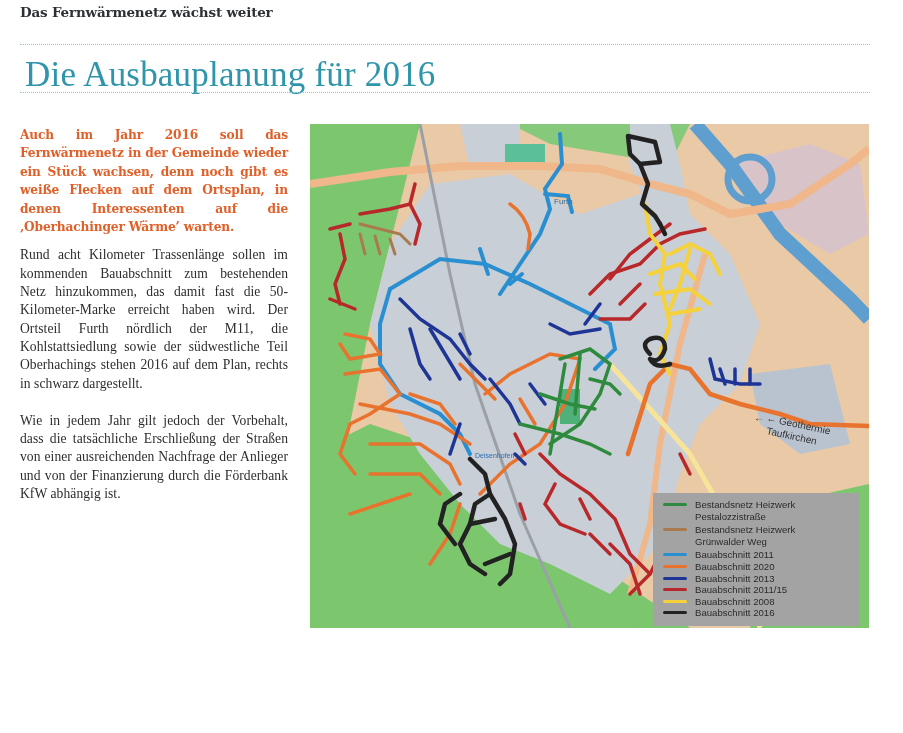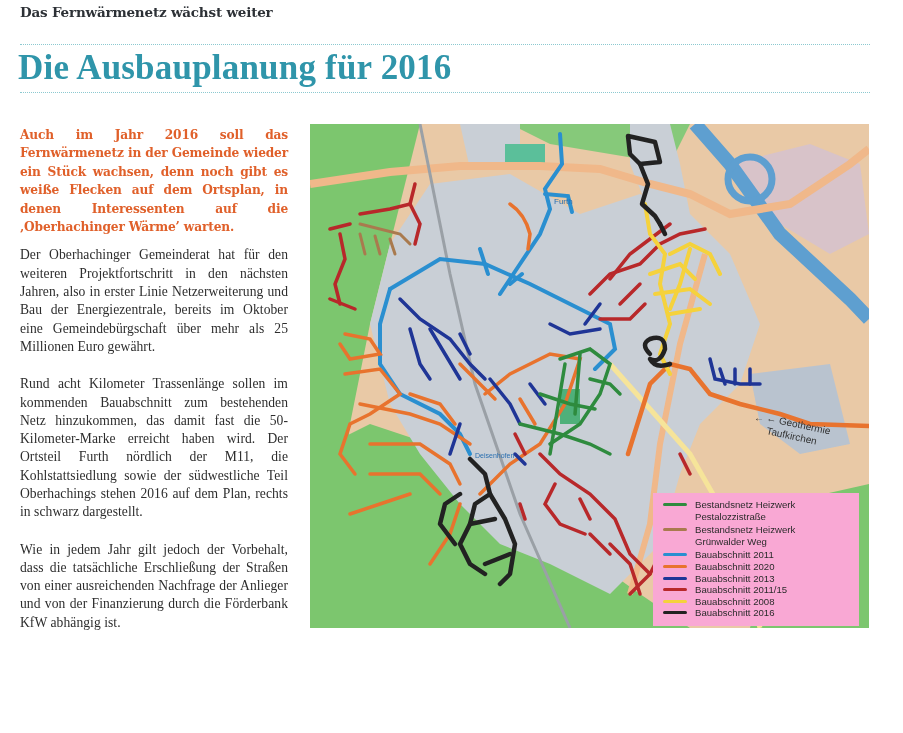--- a/index.html
+++ b/index.html
@@ -7,37 +7,36 @@
   .kicker{position:absolute;left:20px;top:4px;font-family:"DejaVu Serif",serif;font-size:13.5px;font-weight:bold;color:#2d3136;letter-spacing:-0.2px;}
   .rule{position:absolute;left:20px;width:850px;height:0;border-top:1px dotted #8cc9d0;}
   .rule.r1{top:44px;}
   .rule.r2{top:92px;}
   .headline{position:absolute;left:18px;top:48px;font-family:"Liberation Serif",serif;font-size:35px;color:#2f95aa;letter-spacing:0.2px;white-space:nowrap;}
   .col{position:absolute;left:20px;top:122px;width:268px;}
   .lead{font-family:"DejaVu Serif",serif;font-weight:bold;font-size:12.2px;line-height:18.4px;color:#e0602a;text-align:justify;margin:4px 0 10px 0;letter-spacing:-0.15px;}
   .body{font-family:"Liberation Serif",serif;font-size:13.6px;line-height:18.3px;color:#2d2d2d;text-align:justify;margin:0 0 19px 0;letter-spacing:0.05px;}
   .map{position:absolute;left:310px;top:124px;width:559px;height:504px;overflow:hidden;background:#e9c9a8;}
   .map svg{display:block;}
-  .legend{position:absolute;left:343px;top:369px;width:206px;height:133px;background:#f9a8d4;box-sizing:border-box;padding:6px 6px 4px 10px;}
+  .legend{position:absolute;left:343px;top:369px;width:206px;height:133px;background:#a3a3a3;box-sizing:border-box;padding:6px 6px 4px 10px;}
   .leg-item{display:flex;align-items:flex-start;font-family:"Liberation Sans",sans-serif;font-size:9.6px;line-height:11.6px;color:#2b2b2b;}
   .leg-swatch{width:24px;height:3px;border-radius:2px;margin:4px 8px 0 0;flex:0 0 24px;}
   .leg-text{white-space:pre-line;}
   .map-label{font-family:"Liberation Sans",sans-serif;}
 </style>
 </head>
 <body>
 
 <div class="kicker">Das Fernwärmenetz wächst weiter</div>
 <div class="rule r1"></div>
-<h1 class="headline" style="margin:0;font-weight:bold;">Die Ausbauplanung für 2016</h1>
+<h1 class="headline" style="margin:7px;font-weight:normal;">Die Ausbauplanung für 2016</h1>
 <div class="rule r2"></div>
 
 <div class="col">
   <p class="lead">Auch im Jahr 2016 soll das Fernwärmenetz in der Gemeinde wieder ein Stück wachsen, denn noch gibt es weiße Flecken auf dem Ortsplan, in denen Interessenten auf die ‚Oberhachinger Wärme’ warten.</p>
-  <p class="body">Der Oberhachinger Gemeinderat hat für den weiteren Projektfortschritt in den nächsten Jahren, also in erster Linie Netzerweiterung und Bau der Energiezentrale, bereits im Oktober eine Gemeindebürgschaft über mehr als 25 Millionen Euro gewährt.</p>
   <p class="body">Rund acht Kilometer Trassenlänge sollen im kommenden Bauabschnitt zum bestehenden Netz hinzukommen, das damit fast die 50-Kilometer-Marke erreicht haben wird. Der Ortsteil Furth nördlich der M11, die Kohlstattsiedlung sowie der südwestliche Teil Oberhachings stehen 2016 auf dem Plan, rechts in schwarz dargestellt.</p>
   <p class="body">Wie in jedem Jahr gilt jedoch der Vorbehalt, dass die tatsächliche Erschließung der Straßen von einer ausreichenden Nachfrage der Anlieger und von der Finanzierung durch die Förderbank KfW abhängig ist.</p>
 </div>
 
 <div class="map">
   <svg width="559" height="504" viewBox="0 0 559 504">
 
     <rect x="0" y="0" width="559" height="504" fill="#e9c9a6"></rect>
 
     <path d="M0 0 L110 0 L95 60 L80 120 L60 200 L40 300 L30 400 L0 420 Z" fill="#7cc66e"></path>

